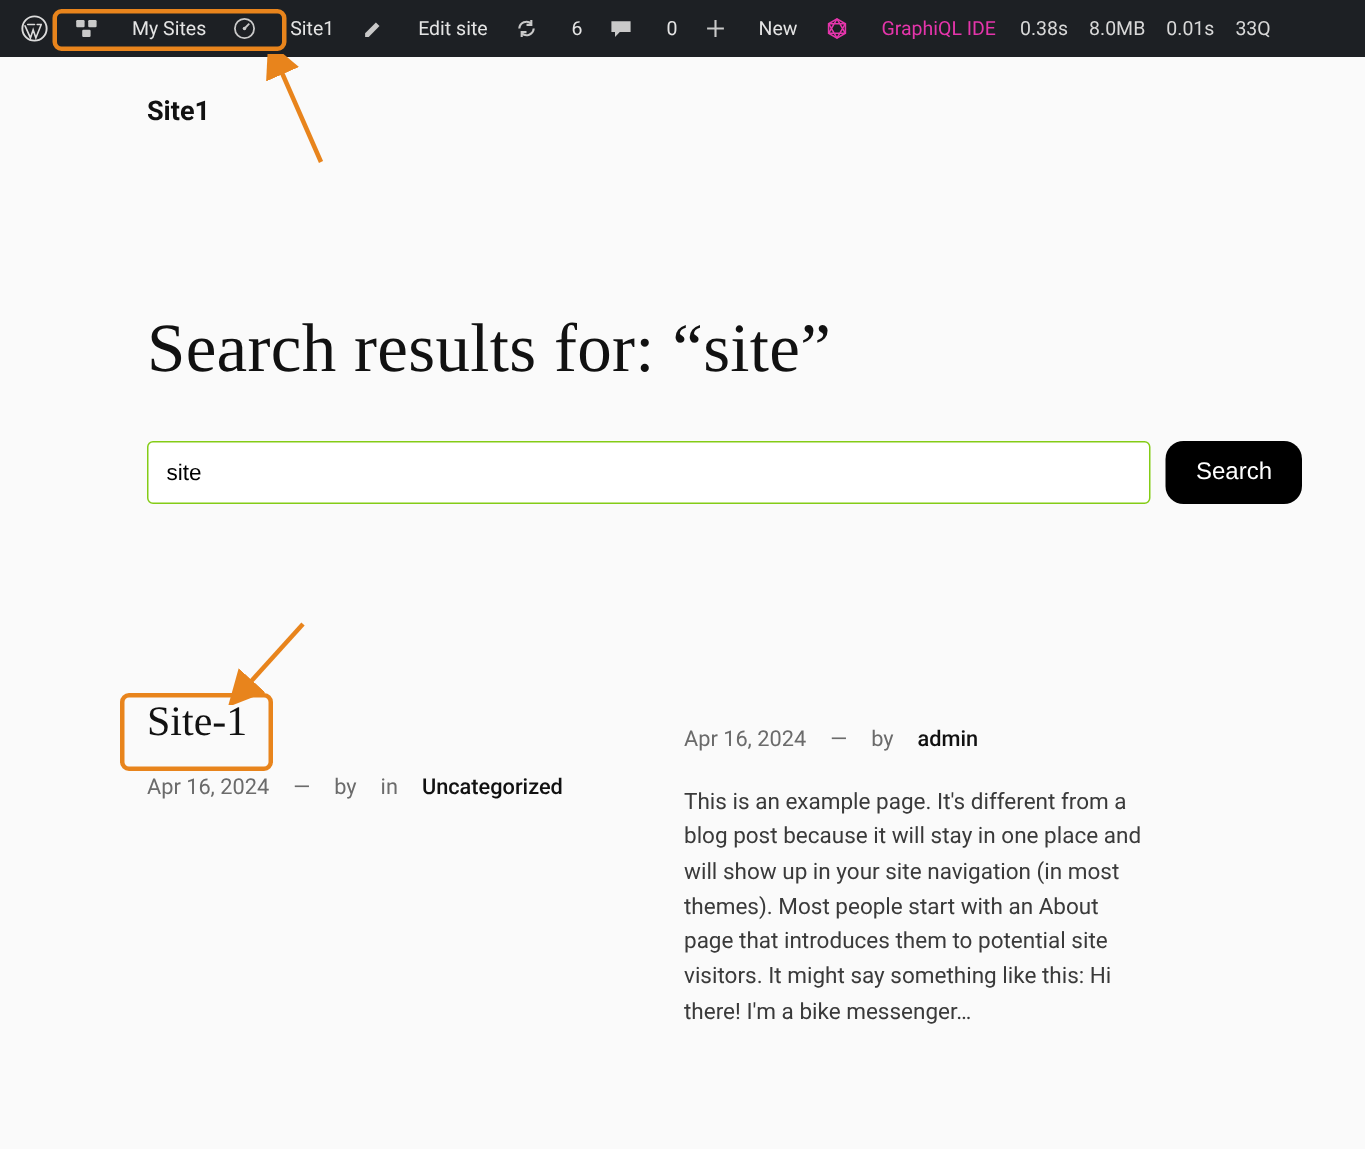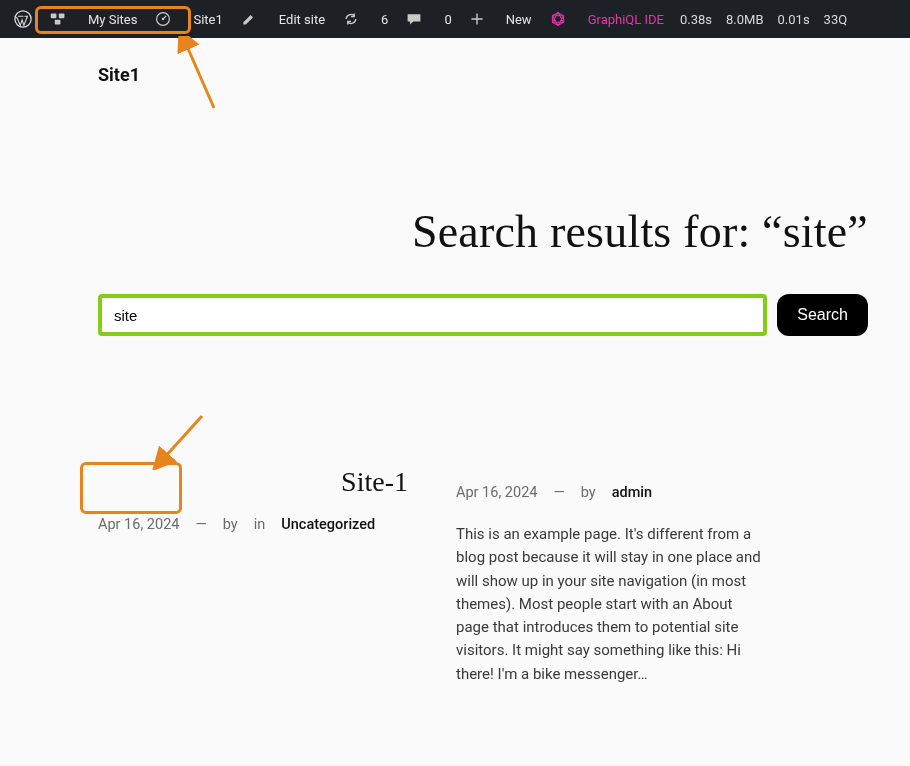--- a/index.html
+++ b/index.html
@@ -51,31 +51,30 @@
     width: 770px;
     margin-left: 98px;
     padding-top: 120px;
   }
   .search-heading {
     font-family: Georgia, 'Times New Roman', serif;
     font-weight: 400;
     font-size: 46px;
     letter-spacing: 0.2px;
     color: #111;
-    text-align: right;
   }
   .search-form {
     display: flex;
     gap: 10px;
     margin-top: 36px;
   }
   .search-input {
     flex: 1;
     height: 42px;
-    border: 4px solid #84cc16;
+    border: 1px solid #84cc16;
     border-radius: 4px;
     padding: 0 12px;
     font-size: 15px;
     background: #fff;
   }
   .search-btn {
     background: #000;
     color: #fff;
     border: none;
     border-radius: 12px;
@@ -90,21 +89,20 @@
     display: flex;
     gap: 48px;
     margin-top: 130px;
   }
   .result { width: 310px; }
   .result-title {
     font-family: Georgia, 'Times New Roman', serif;
     font-weight: 400;
     font-size: 28px;
     color: #111;
-    text-align: right;
   }
   .result-meta {
     margin-top: 18px;
     font-size: 14.5px;
     color: #6b6b6b;
     display: flex;
     gap: 16px;
     flex-wrap: wrap;
     align-items: baseline;
   }

